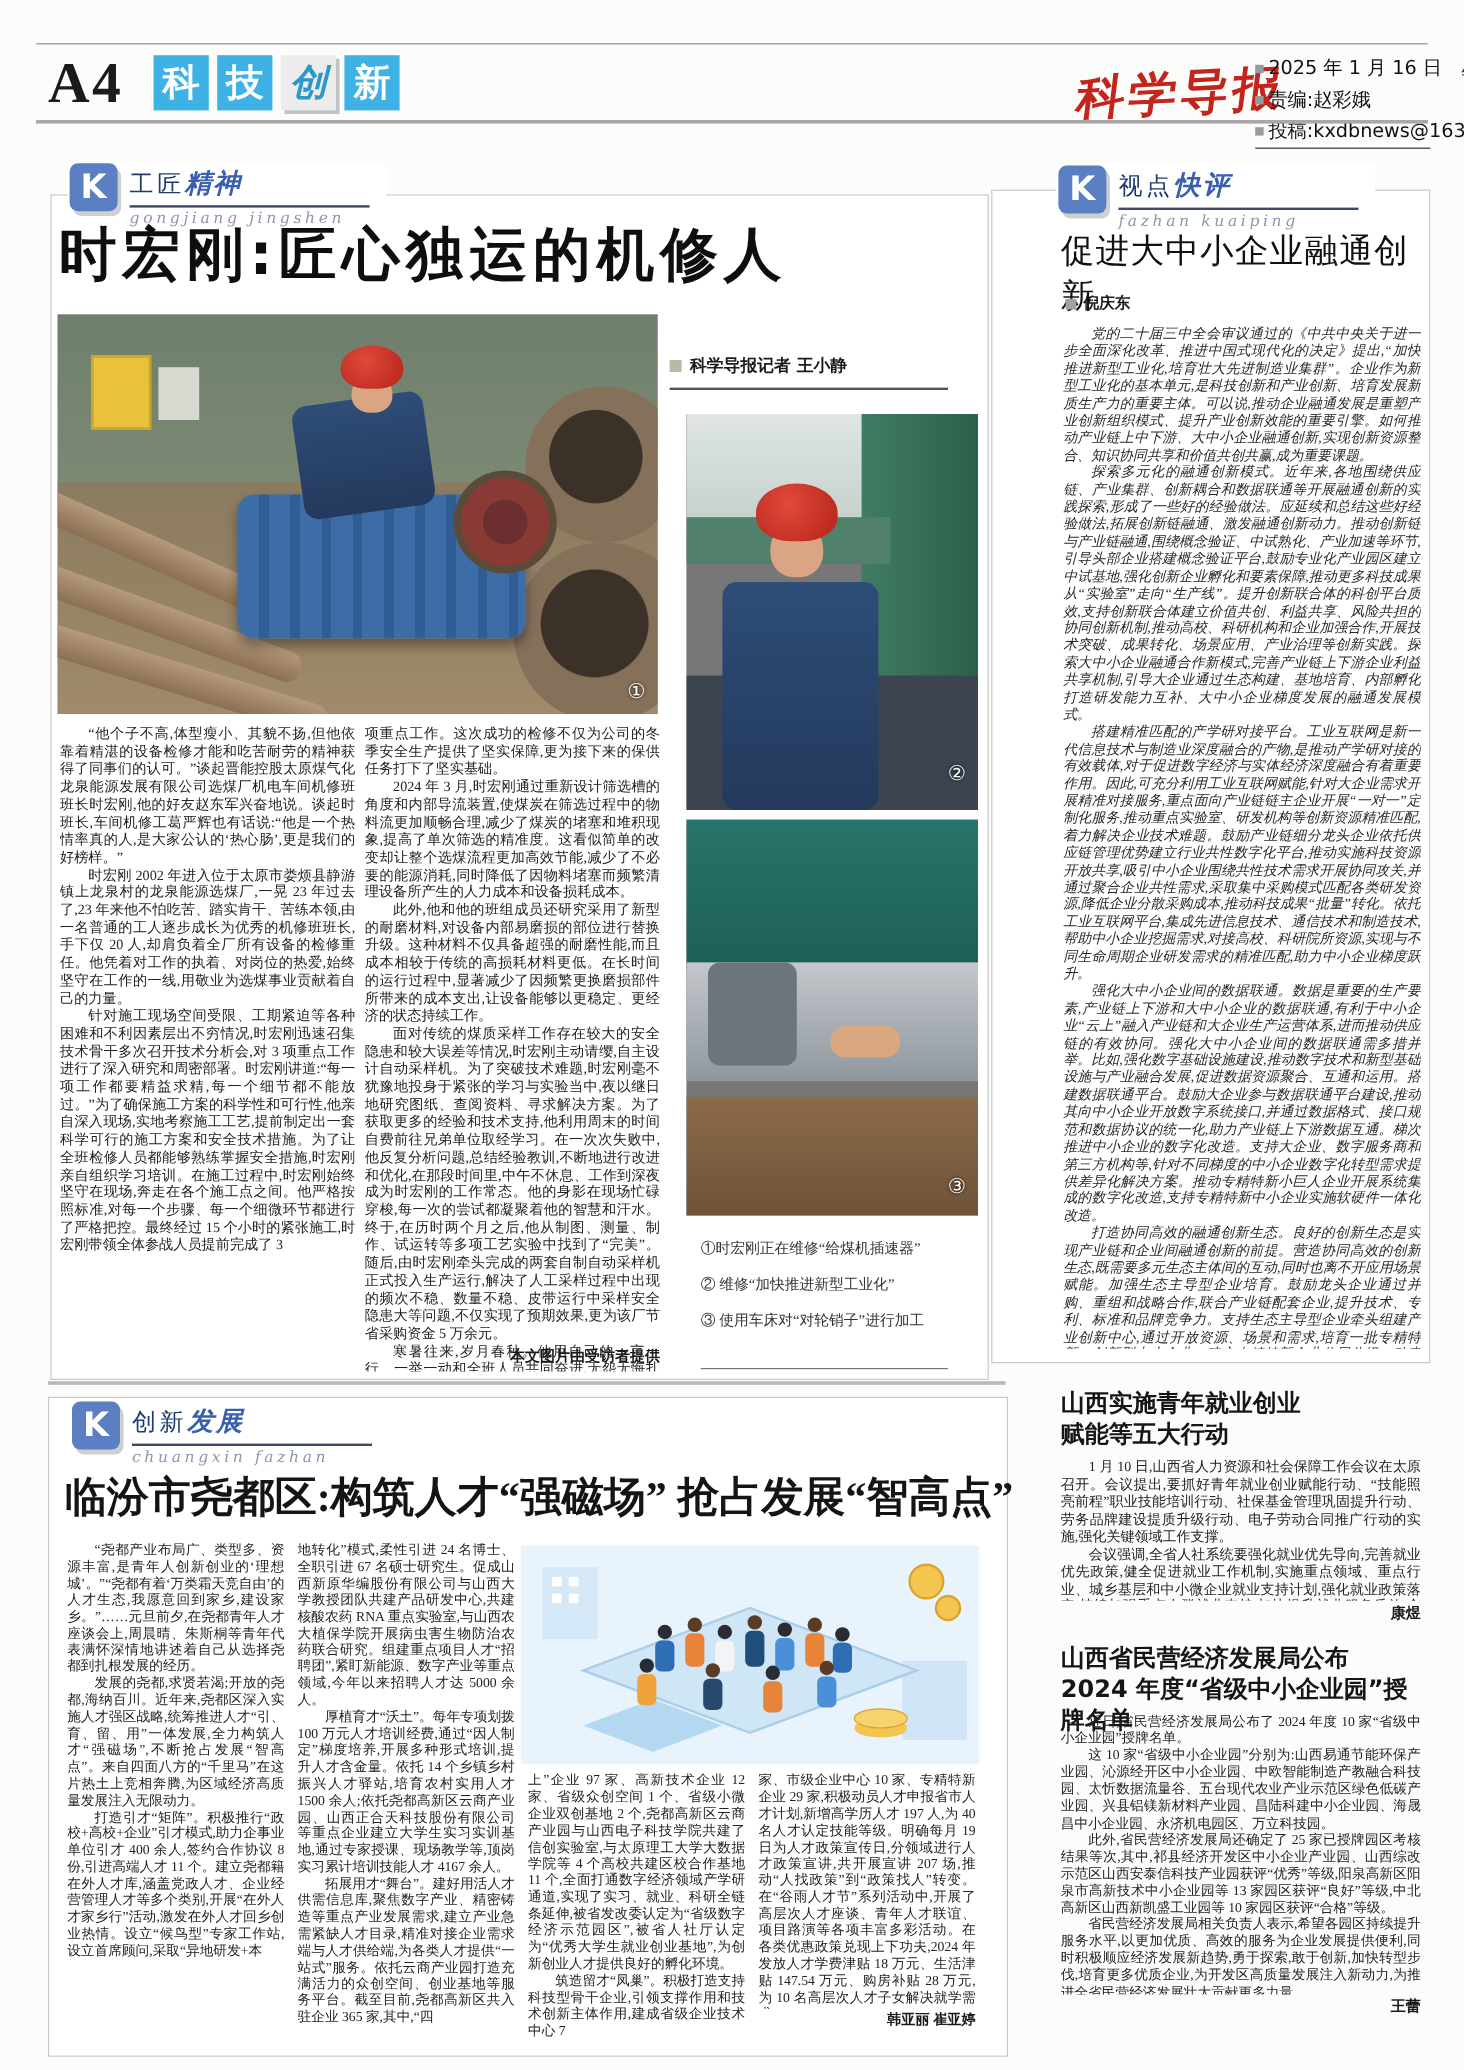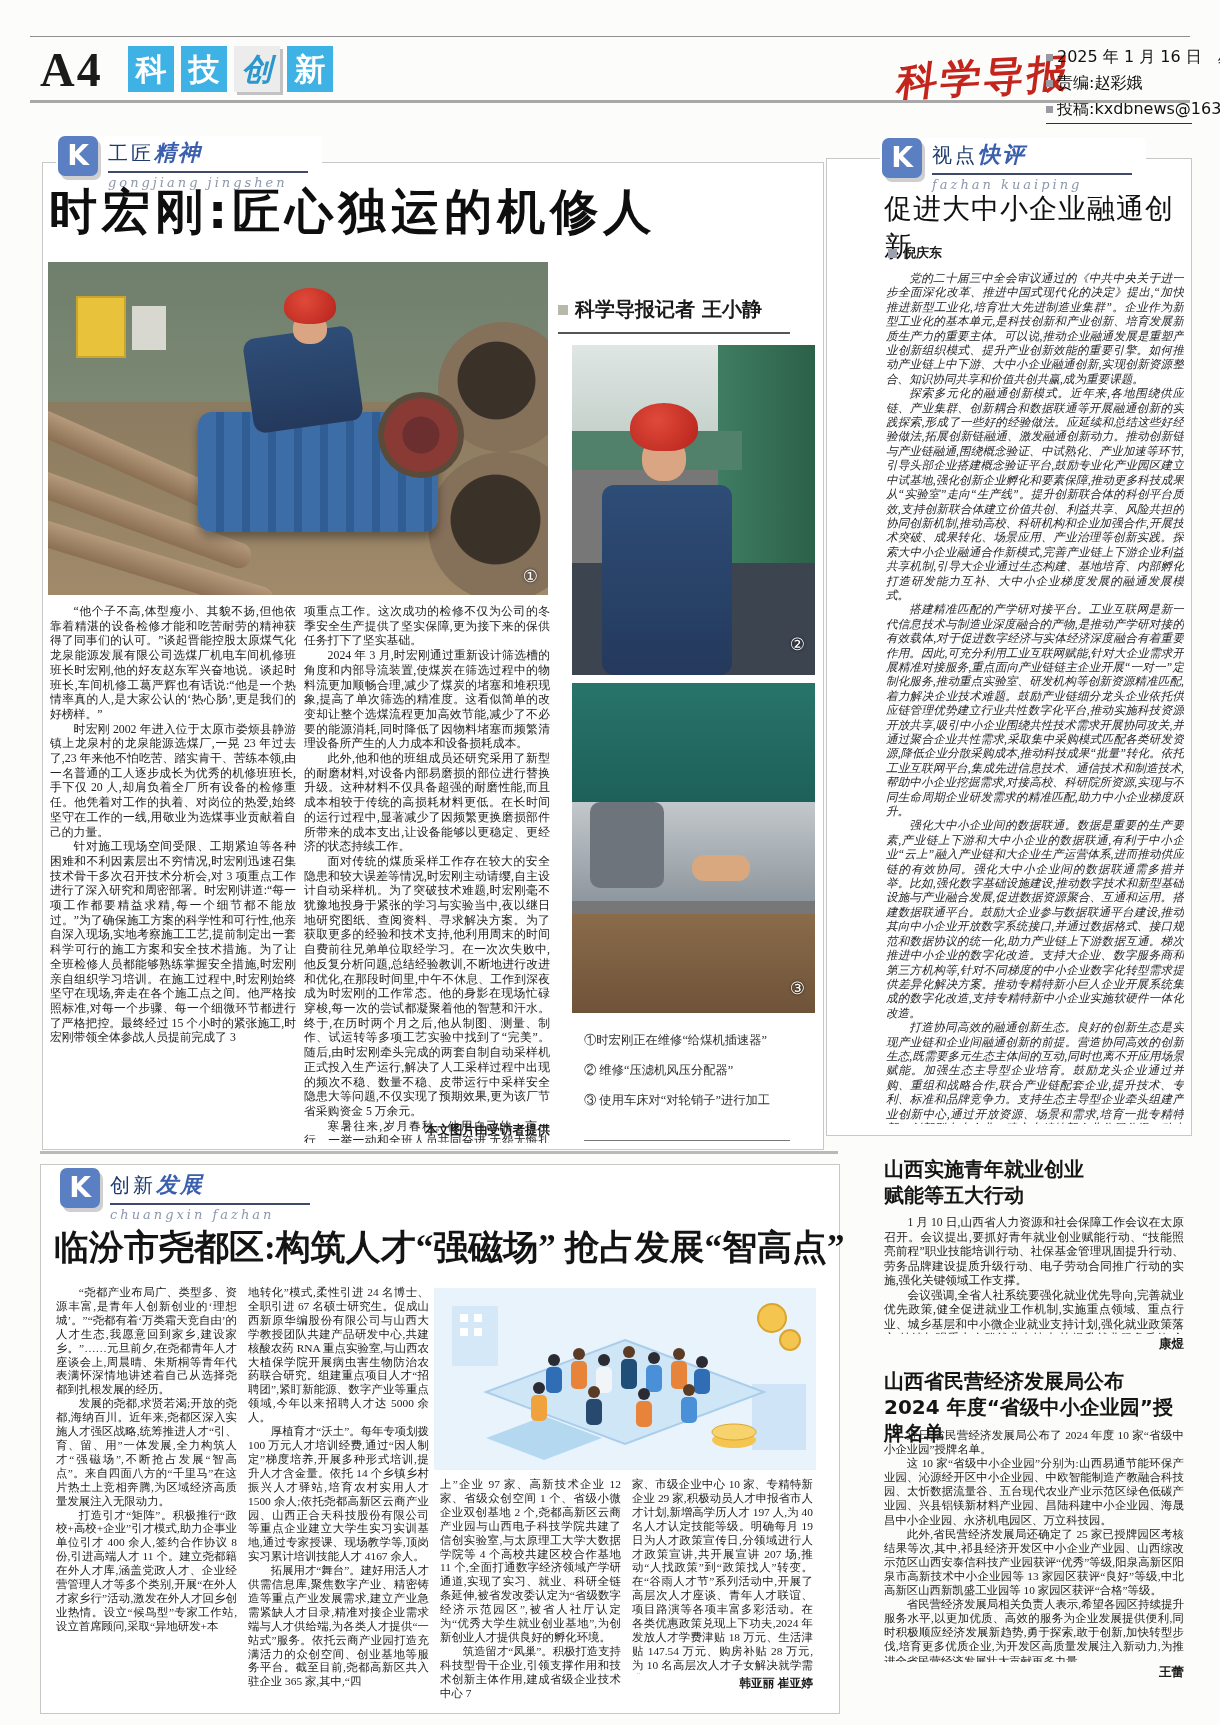--- a/index.html
+++ b/index.html
@@ -31,21 +31,21 @@
   .badge .k{width:40px;height:40px;background:#5a7fc2;border-radius:7px;color:#fff;text-align:center;line-height:40px;
             font-size:28px;font-weight:bold;font-family:"DejaVu Sans",sans-serif;box-shadow:3px 4px 0 #cfcfcf;}
   .badge .line1{border-bottom:2px solid #3e4a68;padding:2px 0 3px 0;width:200px;white-space:nowrap;}
   .badge .t1{color:#1f3a6e;font-size:20px;letter-spacing:3px;font-family:"DejaVu Sans",sans-serif;}
   .badge .t2{color:#3a5fae;font-size:22px;font-weight:bold;font-style:italic;letter-spacing:2px;}
   .badge .py{color:#8d97ab;font-style:italic;font-size:13px;letter-spacing:3px;padding-top:2px;
              font-family:"DejaVu Serif",serif;}
   
   .headline-main{left:49px;top:180px;width:740px;font-size:48px;font-weight:900;letter-spacing:5px;color:#0e0e0e;
                  font-family:"DejaVu Sans","Liberation Sans",sans-serif;}
-  .byline{left:558px;top:296px;width:232px;font-size:20px;font-weight:bold;
+  .byline{left:558px;top:296px;width:232px;font-size:14px;font-weight:bold;
           font-family:"DejaVu Sans",sans-serif;border-bottom:2px solid #555;padding-bottom:9px;
           display:flex;align-items:center;gap:7px;}
   .byline .sq{width:10px;height:10px;background:#b9b9a9;}
   .vp-title{left:884px;top:190px;width:300px;font-size:28px;font-weight:normal;letter-spacing:1px;
             font-family:"DejaVu Sans",sans-serif;color:#111;}
   .vp-author{left:888px;top:244px;font-size:13px;font-weight:bold;display:flex;gap:6px;align-items:center;
              font-family:"DejaVu Sans",sans-serif;}
   .vp-author .sq{width:9px;height:9px;background:#9aa2ae;}
   .headline-bottom{left:54px;top:1224px;width:782px;font-size:35px;font-weight:900;color:#141414;
                    letter-spacing:0px;font-family:"Liberation Serif",serif;white-space:nowrap;}
@@ -202,21 +202,21 @@
       <p class="cont">项重点工作。这次成功的检修不仅为公司的冬季安全生产提供了坚实保障,更为接下来的保供任务打下了坚实基础。</p>
       <p>2024 年 3 月,时宏刚通过重新设计筛选槽的角度和内部导流装置,使煤炭在筛选过程中的物料流更加顺畅合理,减少了煤炭的堵塞和堆积现象,提高了单次筛选的精准度。这看似简单的改变却让整个选煤流程更加高效节能,减少了不必要的能源消耗,同时降低了因物料堵塞而频繁清理设备所产生的人力成本和设备损耗成本。</p>
       <p>此外,他和他的班组成员还研究采用了新型的耐磨材料,对设备内部易磨损的部位进行替换升级。这种材料不仅具备超强的耐磨性能,而且成本相较于传统的高损耗材料更低。在长时间的运行过程中,显著减少了因频繁更换磨损部件所带来的成本支出,让设备能够以更稳定、更经济的状态持续工作。</p>
       <p>面对传统的煤质采样工作存在较大的安全隐患和较大误差等情况,时宏刚主动请缨,自主设计自动采样机。为了突破技术难题,时宏刚毫不犹豫地投身于紧张的学习与实验当中,夜以继日地研究图纸、查阅资料、寻求解决方案。为了获取更多的经验和技术支持,他利用周末的时间自费前往兄弟单位取经学习。在一次次失败中,他反复分析问题,总结经验教训,不断地进行改进和优化,在那段时间里,中午不休息、工作到深夜成为时宏刚的工作常态。他的身影在现场忙碌穿梭,每一次的尝试都凝聚着他的智慧和汗水。终于,在历时两个月之后,他从制图、测量、制作、试运转等多项工艺实验中找到了“完美”。随后,由时宏刚牵头完成的两套自制自动采样机正式投入生产运行,解决了人工采样过程中出现的频次不稳、数量不稳、皮带运行中采样安全隐患大等问题,不仅实现了预期效果,更为该厂节省采购资金 5 万余元。</p>
       <p>寒暑往来,岁月春秋。他用自己的一言一行、一举一动和全班人员共同奋进,无怨无悔扎根在工作一线,以饱满的工作热情、扎实的工作作风、优异的工作成绩为实现自己的人生价值而不断努力奋斗。</p>
     </div>
   <div class="abs credit">本文图片由受访者提供</div>
 
   <div class="abs caps">
       <p>①时宏刚正在维修“给煤机插速器”</p>
-      <p>② 维修“压滤机风压分配器”</p>
+      <p>② 维修“加快推进新型工业化”</p>
       <p>③ 使用车床对“对轮销子”进行加工</p>
     </div>
 
   <div class="abs badge" style="left:880px;top:138px;">
     <span class="k">K</span>
     <span class="tt">
       <div class="line1"><span class="t1">视点</span><span class="t2">快评</span></div>
       <div class="py">fazhan kuaiping</div>
     </span>
   </div>

